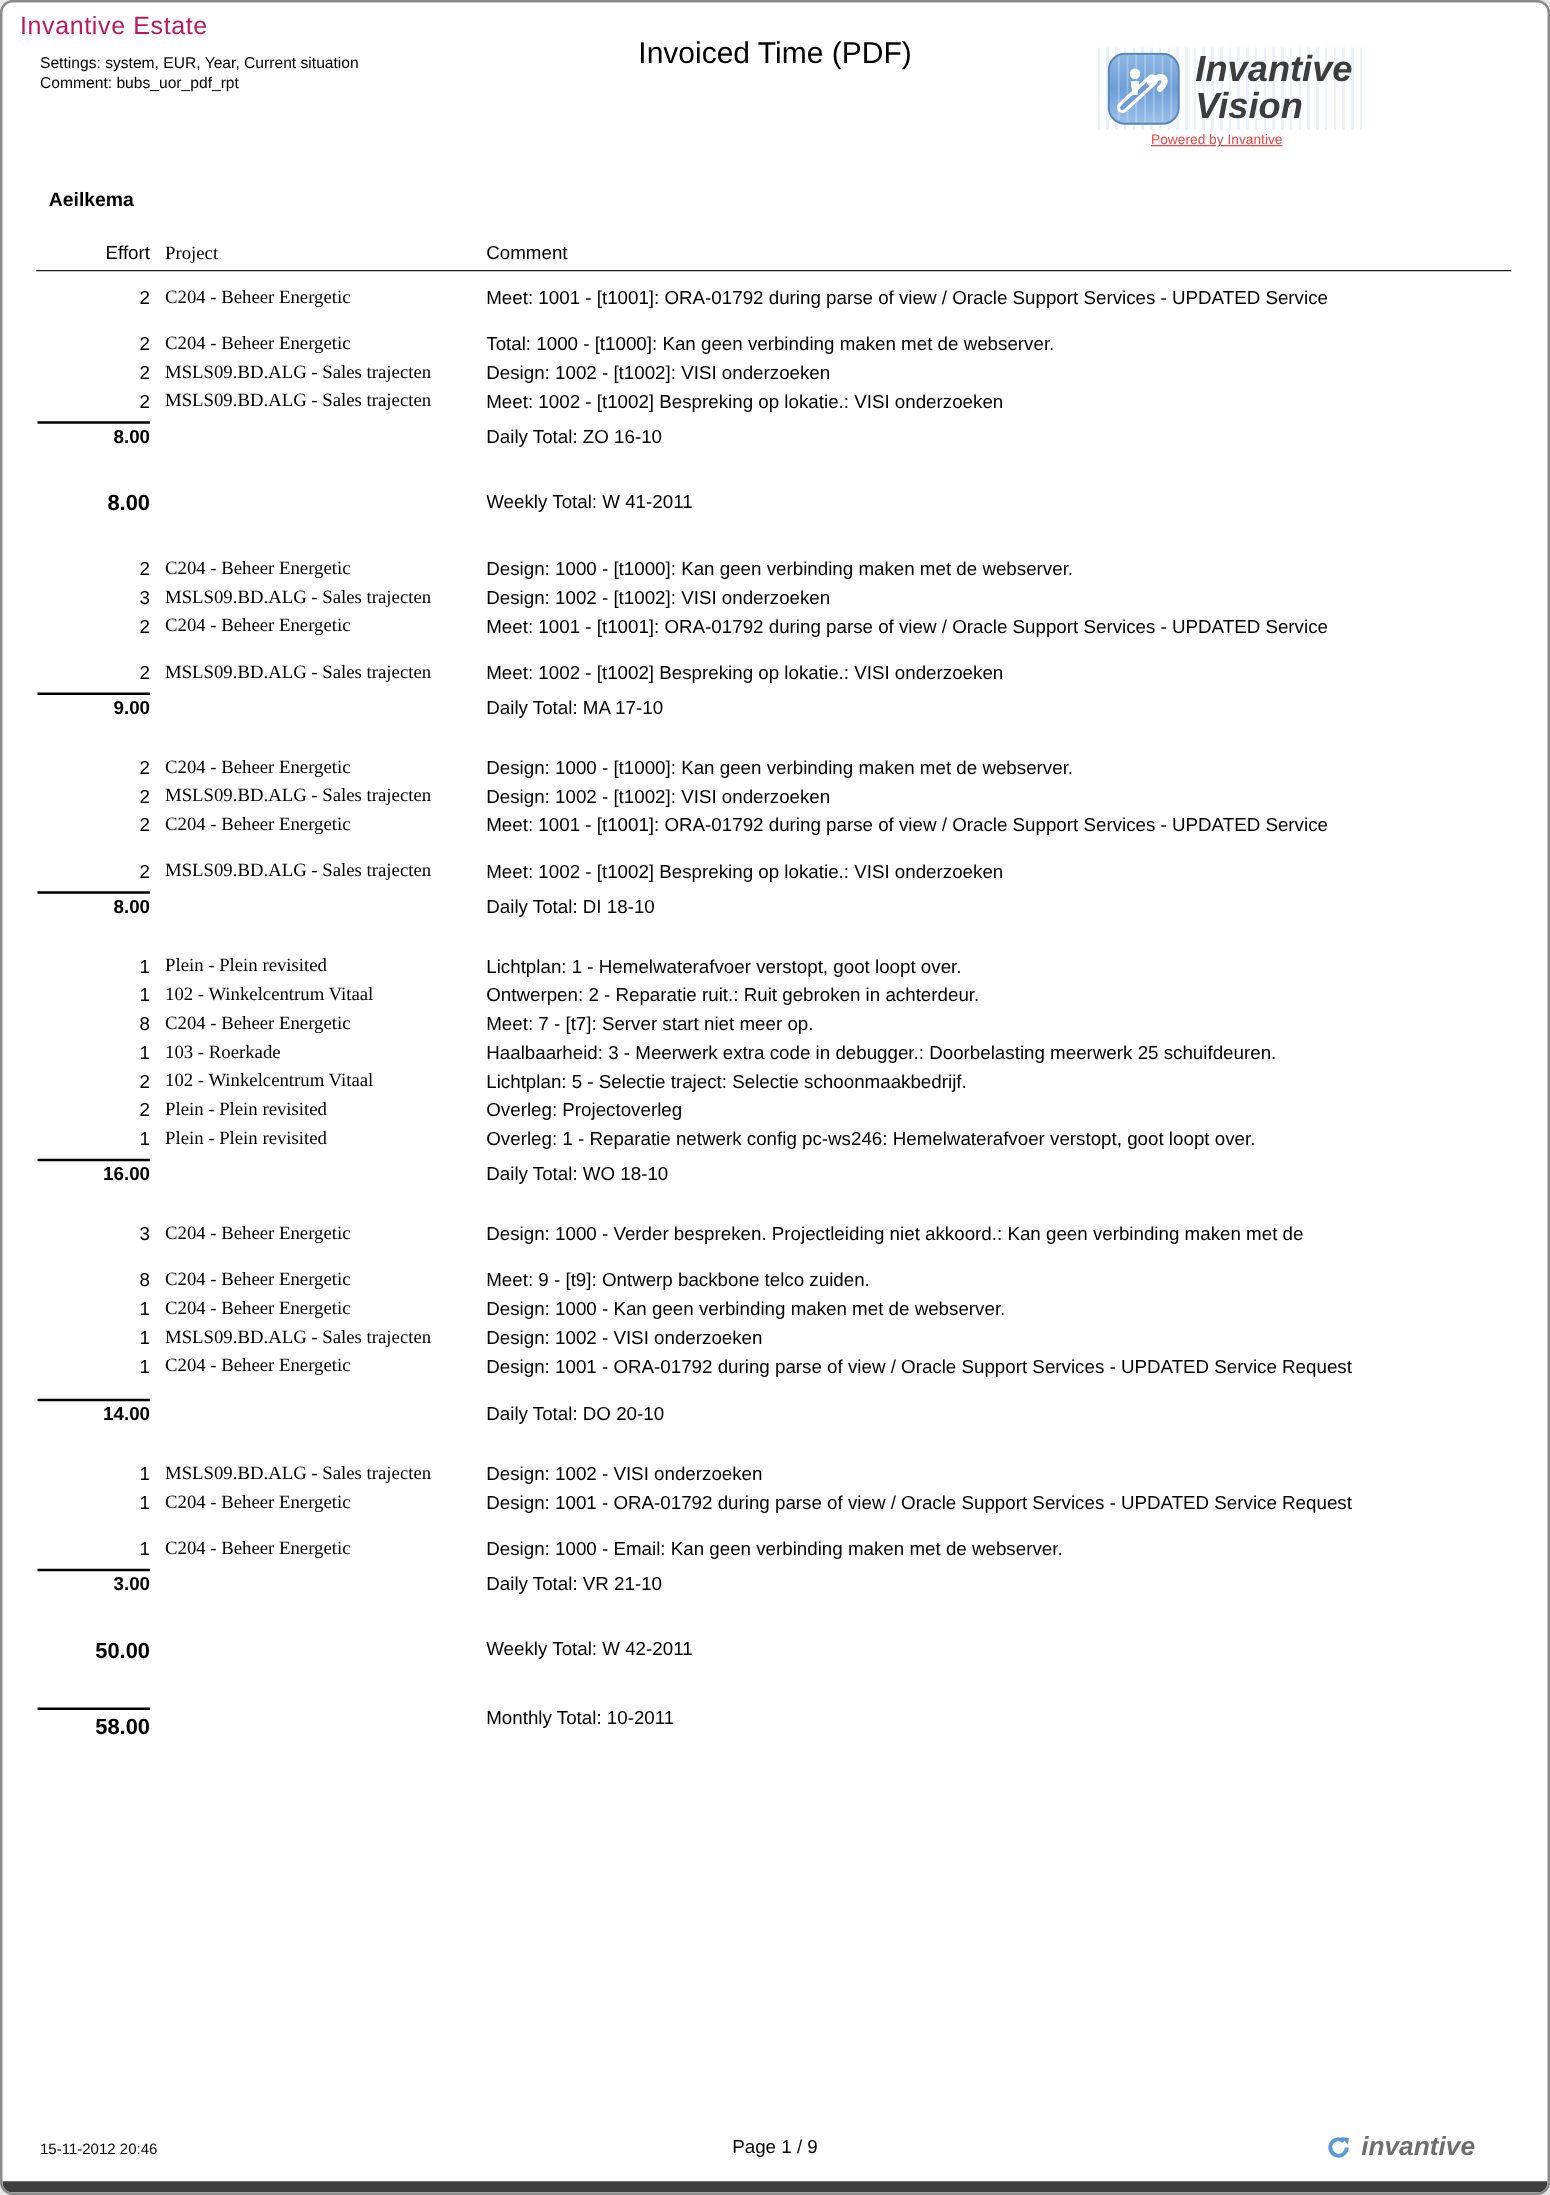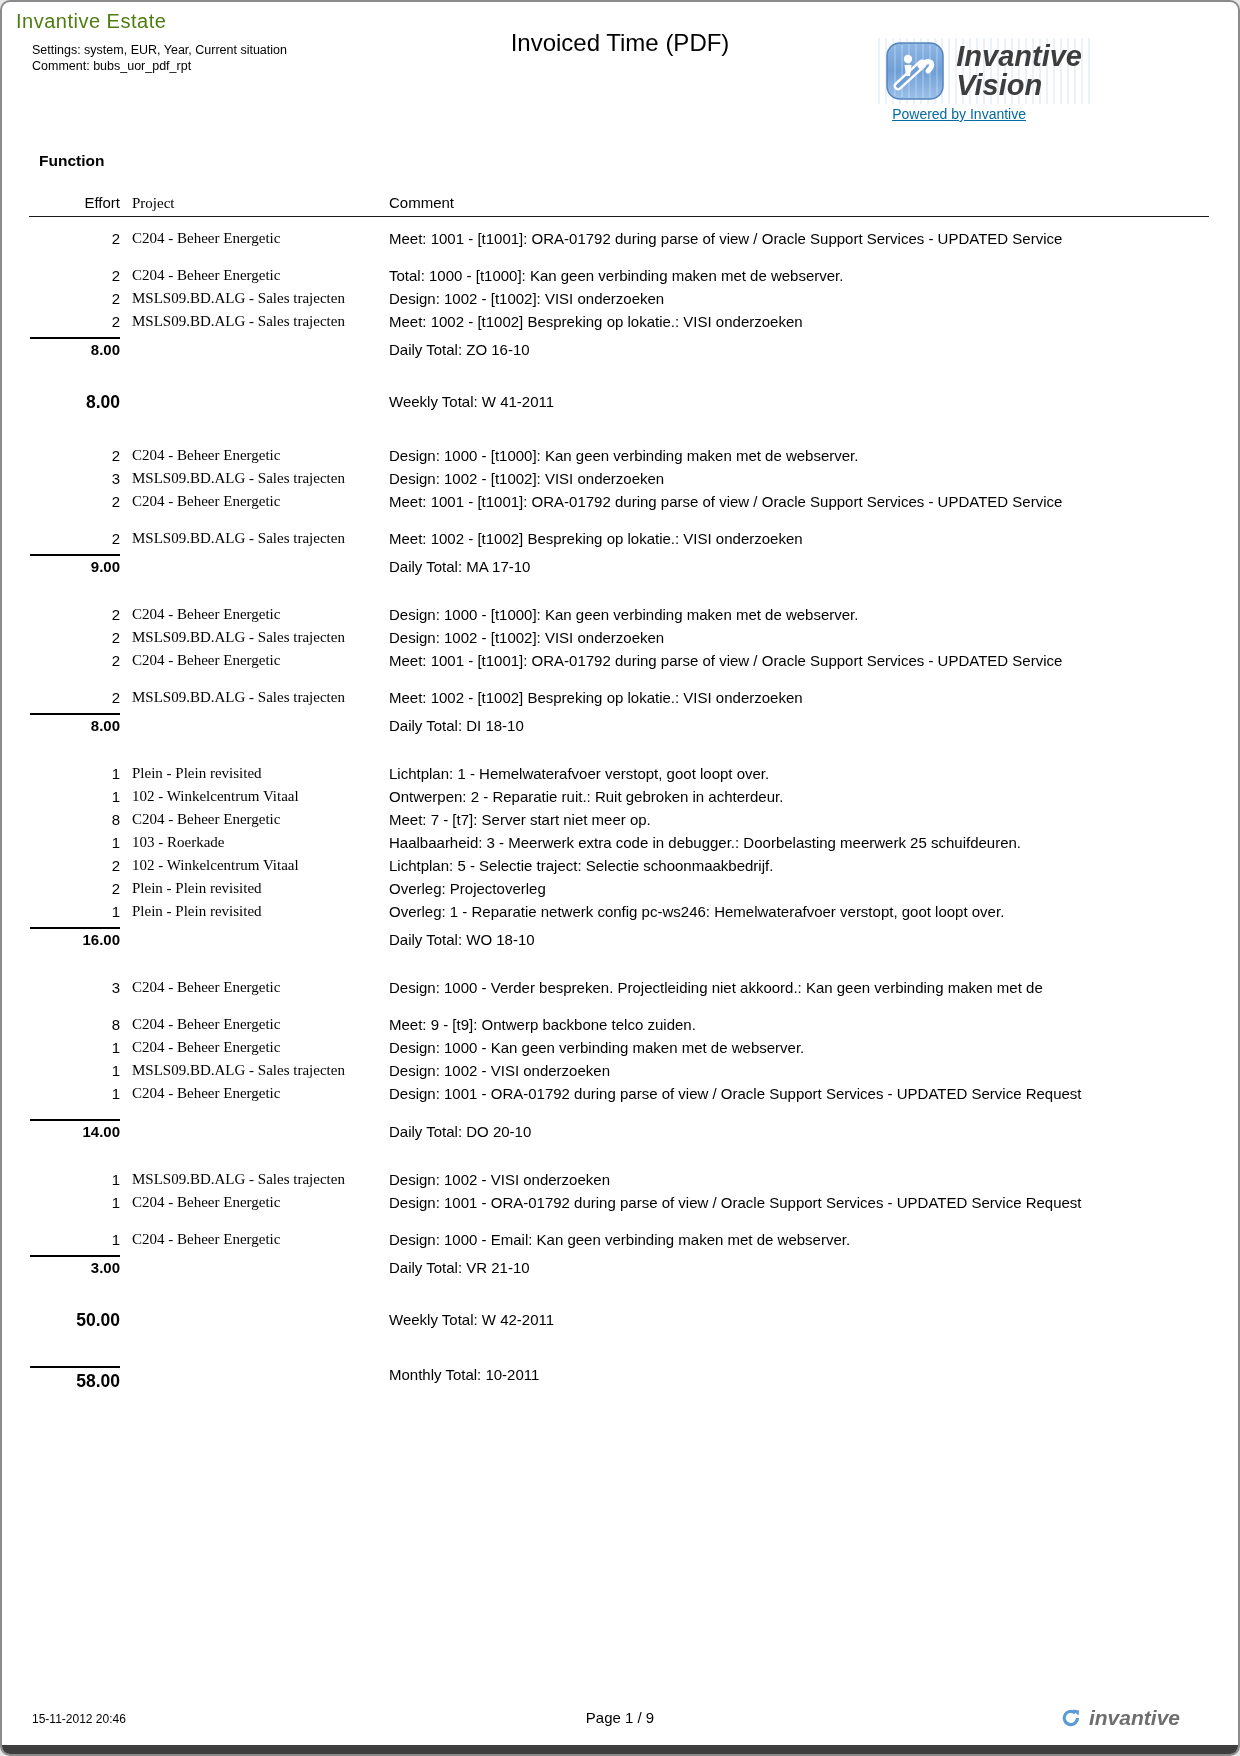--- a/index.html
+++ b/index.html
@@ -5,31 +5,31 @@
   html,body { margin:0; padding:0; background:#e8e8e8; }
   body { font-family:"Liberation Sans", sans-serif; color:#000; }
   .page {
     position:relative; width:1240px; height:1756px; background:#ffffff;
     box-sizing:border-box; border:2px solid #8b8b8b; border-radius:10px;
     overflow:hidden; margin:0 auto;
   }
   .bottom-bar { position:absolute; left:0; right:0; bottom:0; height:9px; background:#3e3e3e; }
 
   
-  .app-name { position:absolute; top:8px; left:14px; font-size:20px; color:#4d7c0f; letter-spacing:.5px; }
+  .app-name { position:absolute; top:8px; left:14px; font-size:20px; color:#be185d; letter-spacing:.5px; }
   .meta-block { position:absolute; top:40px; left:30px; font-size:12.5px; line-height:16px; }
   .report-title { position:absolute; top:27px; left:0; right:0; text-align:center; font-size:24px; font-weight:normal; }
   .logo-group {
     position:absolute; top:36px; right:148px; display:flex; align-items:center; gap:12px;
     padding:4px 8px;
     background:repeating-linear-gradient(90deg, rgba(130,170,215,0.16) 0 2px, rgba(255,255,255,0) 2px 7px);
   }
   .logo-icon { width:58px; height:58px; flex:0 0 auto; }
   .logo-text { font-size:29px; line-height:29px; font-weight:bold; font-style:italic; color:#3d3d3d; }
-  .powered { position:absolute; top:104px; right:212px; font-size:14px; text-decoration:underline; color:#0369a1; cursor:pointer; }
+  .powered { position:absolute; top:104px; right:212px; font-size:11px; text-decoration:underline; color:#ef4444; cursor:pointer; }
 
   
   .report { position:absolute; top:148px; left:30px; right:26px; font-size:15px; }
   .group-title { font-weight:bold; font-size:15.5px; line-height:22px; margin-left:7px; }
   .colhead { display:flex; line-height:22px; margin-top:20px; }
   .colhead-rule { border-top:1.5px solid #1a1a1a; margin-top:2px; margin-left:-3px; margin-right:3px; }
   .cell-effort { width:88px; text-align:right; flex:0 0 auto; }
   .cell-project { width:248px; margin-left:12px; flex:0 0 auto; white-space:nowrap; overflow:hidden;font-family:Liberation Serif, serif; }
   .cell-comment { flex:1 1 auto; margin-left:9px; white-space:nowrap; overflow:hidden; }
   .entry-row { display:flex; line-height:23px; }
@@ -88,21 +88,21 @@
       <path d="M18.5 23 L25.5 23 L24 34 L20 34 Z" fill="#ffffff"></path>
     </svg>
     <div class="logo-text">
       <div>Invantive</div>
       <div>Vision</div>
     </div>
   </div>
   <div class="powered">Powered by Invantive</div>
 
   <div class="report">
-    <div class="group-title">Function</div>
+    <div class="group-title">Aeilkema</div>
     <div class="colhead">
       <div class="cell-effort">Effort</div>
       <div class="cell-project">Project</div>
       <div class="cell-comment">Comment</div>
     </div>
     <div class="colhead-rule"></div>
     <div>
         <div class="day-block first">
           <div class="entry-row tall">
             <div class="cell-effort">2</div>

